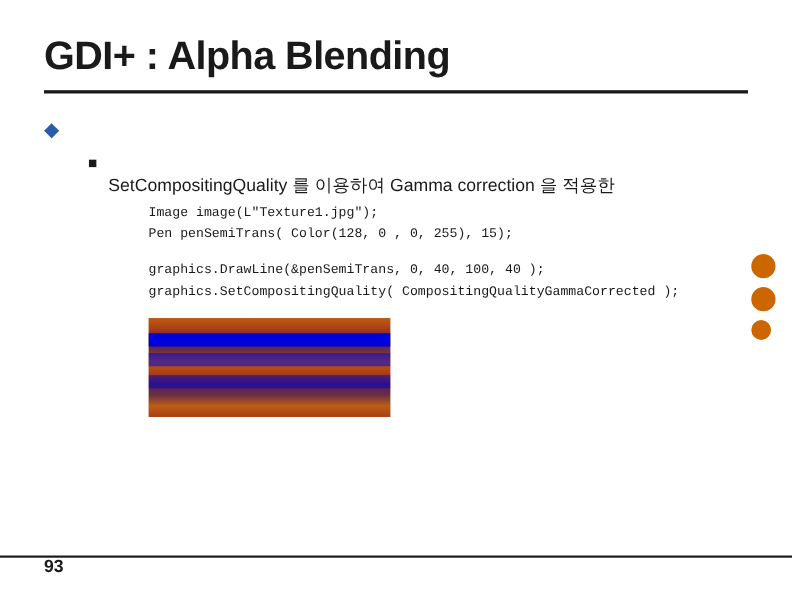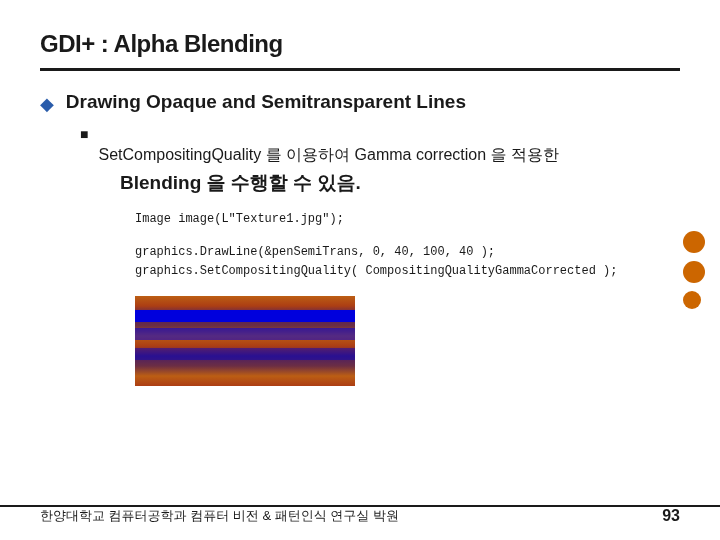--- a/index.html
+++ b/index.html
@@ -15,21 +15,21 @@
 
     .slide {
       width: 720px;
       height: 540px;
       background: #ffffff;
       padding: 30px 40px 20px 40px;
       position: relative;
     }
 
     .title {
-      font-size: 24px;
+      font-size: 36px;
       font-weight: bold;
       color: #1a1a1a;
       margin-bottom: 10px;
       letter-spacing: -0.5px;
     }
 
     .divider {
       width: 100%;
       height: 3px;
       background: #1a1a1a;
@@ -209,38 +209,37 @@
 <body>
 
 <div class="slide">
 
   <h1 class="title">GDI+ : Alpha Blending</h1>
 
   <div class="divider"></div>
 
   <div class="bullet-main">
     <span class="bullet-diamond">◆</span>
-    <span class="bullet-main-text">Drawing Opaque and Semitransparent Lines</span>
   </div>
 
   <div class="sub-content">
 
     <div class="sub-bullet">
       <span class="sub-bullet-square">■</span>
       <span class="sub-text">
         <span>SetCompositingQuality 를 이용하여 Gamma</span>
         <span>correction</span>
         <span>을 적용한</span>
       </span>
     </div>
 
-    <div class="blending-text">Blending 을 수행할 수 있음.</div>
 
     <div class="code-block">
       <span class="code-line">Image image(L"Texture1.jpg");</span>
+      <span class="code-line">Pen penSemiTrans( Color(128, 0 , 0, 255), 15);</span>
     </div>
 
     <div class="code-block">
       <span class="code-line">graphics.DrawLine(&amp;penSemiTrans, 0, 40, 100, 40 );</span>
       <span class="code-line">graphics.SetCompositingQuality( CompositingQualityGammaCorrected );</span>
     </div>
 
     <div class="image-area">
       <div class="texture-image">
         <div class="bg-texture"></div>
@@ -248,21 +247,20 @@
         <div class="line-opaque" style="top: 14px; background: #0000dd; height: 12px; opacity: 1;"></div>
 
         <div class="line-semi1" style="top: 32px; background: rgba(0, 0, 220, 0.55); height: 12px;"></div>
 
         <div class="line-semi2" style="top: 52px; background: rgba(0, 0, 200, 0.45); height: 12px;"></div>
       </div>
     </div>
   </div>
 
   <div class="footer">
-    <span class="footer-left">한양대학교  컴퓨터공학과  컴퓨터 비전 &amp; 패턴인식 연구실   박원</span>
     <span class="footer-right">93</span>
   </div>
 
   <div class="right-circles">
     <div class="circle" style="background: #cc6600;"></div>
     <div class="circle" style="background: #cc6600;"></div>
     <div class="circle small" style="background: #cc6600;"></div>
   </div>
 
 </div>

